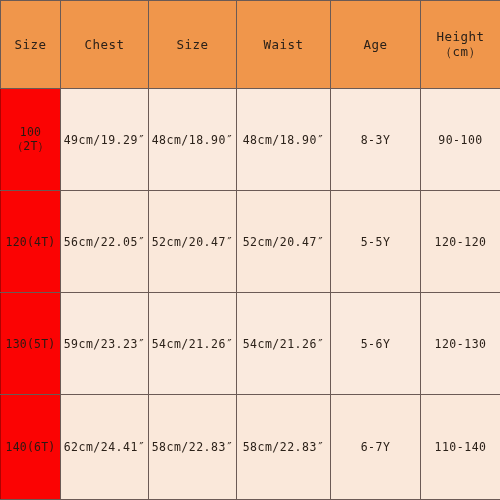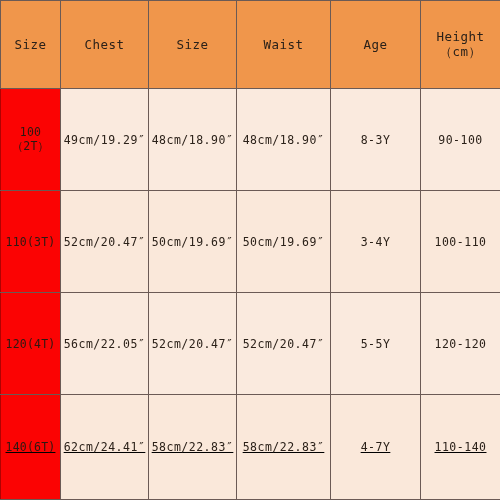--- a/index.html
+++ b/index.html
@@ -42,21 +42,21 @@
   
   col.c-size    { width: 60px; }
   col.c-lenght  { width: 88px; }
   col.c-waist   { width: 88px; }
   col.c-chest   { width: 94px; }
   col.c-age     { width: 90px; }
   col.c-height  { width: 80px; }
 
   thead tr { height: 88px; }
   tbody tr { height: 82px; }
-  tbody tr:last-child { height: 84px; text-decoration: underline; }
+  tbody tr:last-child { height: 84px; }
 
   thead th {
     background: #f0964b;
     font-size: 12.5px;
     letter-spacing: 1.6px;
     color: #241a14;
   }
 
   tbody td {
     background: #faeadd;
@@ -110,38 +110,38 @@
     <tbody>
       <tr>
         <td class="size-cell">100（2T）</td>
         <td class="data num-cell">49cm/19.29″</td>
         <td class="data num-cell">48cm/18.90″</td>
         <td class="data num-cell">48cm/18.90″</td>
         <td class="data">8-3Y</td>
         <td class="data">90-100</td>
       </tr>
       <tr>
-        <td class="size-cell">110(3T)</td>
-        <td class="data num-cell">52cm/20.47″</td>
-        <td class="data num-cell">50cm/19.69″</td>
-        <td class="data num-cell">50cm/19.69″</td>
-        <td class="data">3-4Y</td>
-        <td class="data">100-110</td>
-      </tr>
-      <tr>
         <td class="size-cell">120(4T)</td>
         <td class="data num-cell">56cm/22.05″</td>
         <td class="data num-cell">52cm/20.47″</td>
         <td class="data num-cell">52cm/20.47″</td>
         <td class="data">5-5Y</td>
         <td class="data">120-120</td>
       </tr>
       <tr>
+        <td class="size-cell">130(5T)</td>
+        <td class="data num-cell">59cm/23.23″</td>
+        <td class="data num-cell">54cm/21.26″</td>
+        <td class="data num-cell">54cm/21.26″</td>
+        <td class="data">5-6Y</td>
+        <td class="data">120-130</td>
+      </tr>
+      <tr>
         <td class="size-cell">140(6T)</td>
         <td class="data num-cell">62cm/24.41″</td>
         <td class="data num-cell">58cm/22.83″</td>
         <td class="data num-cell">58cm/22.83″</td>
-        <td class="data">4-7Y</td>
+        <td class="data">6-7Y</td>
         <td class="data">110-140</td>
       </tr>
     </tbody>
   </table>
 </div>
 
 </body></html>

